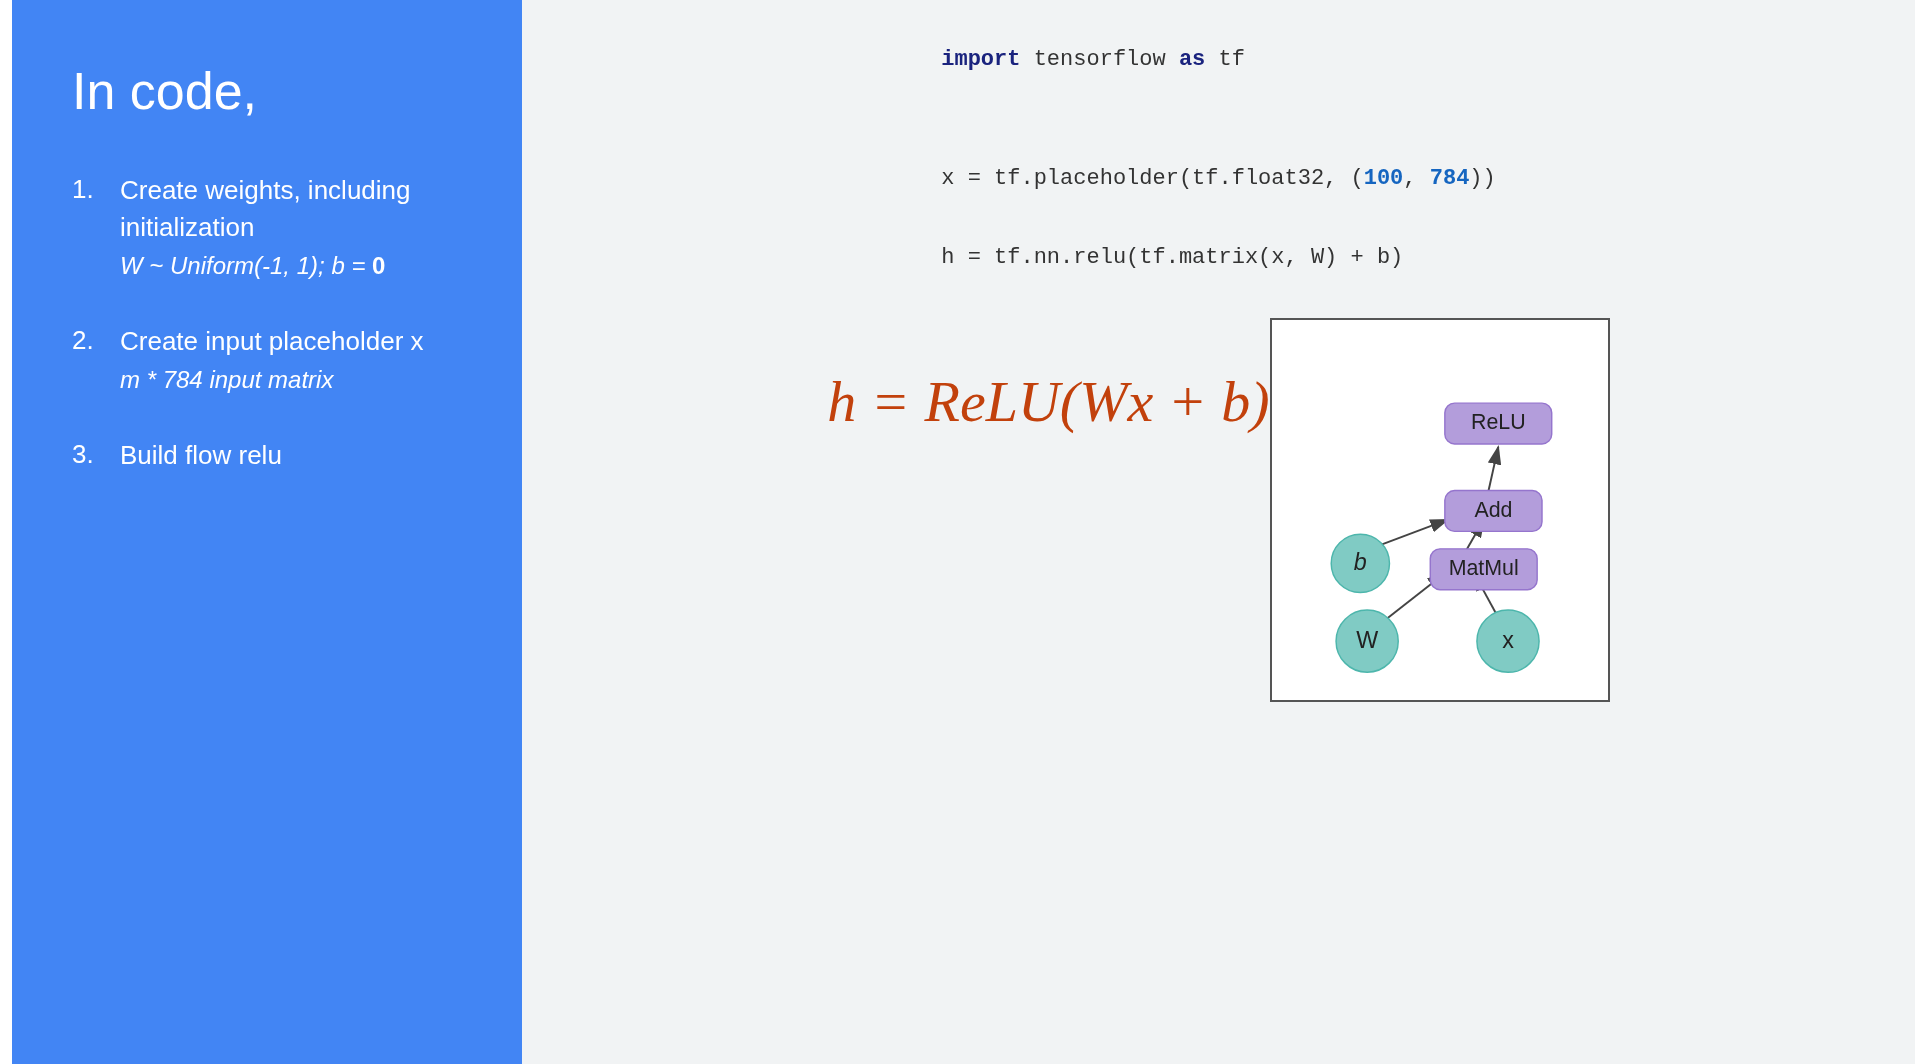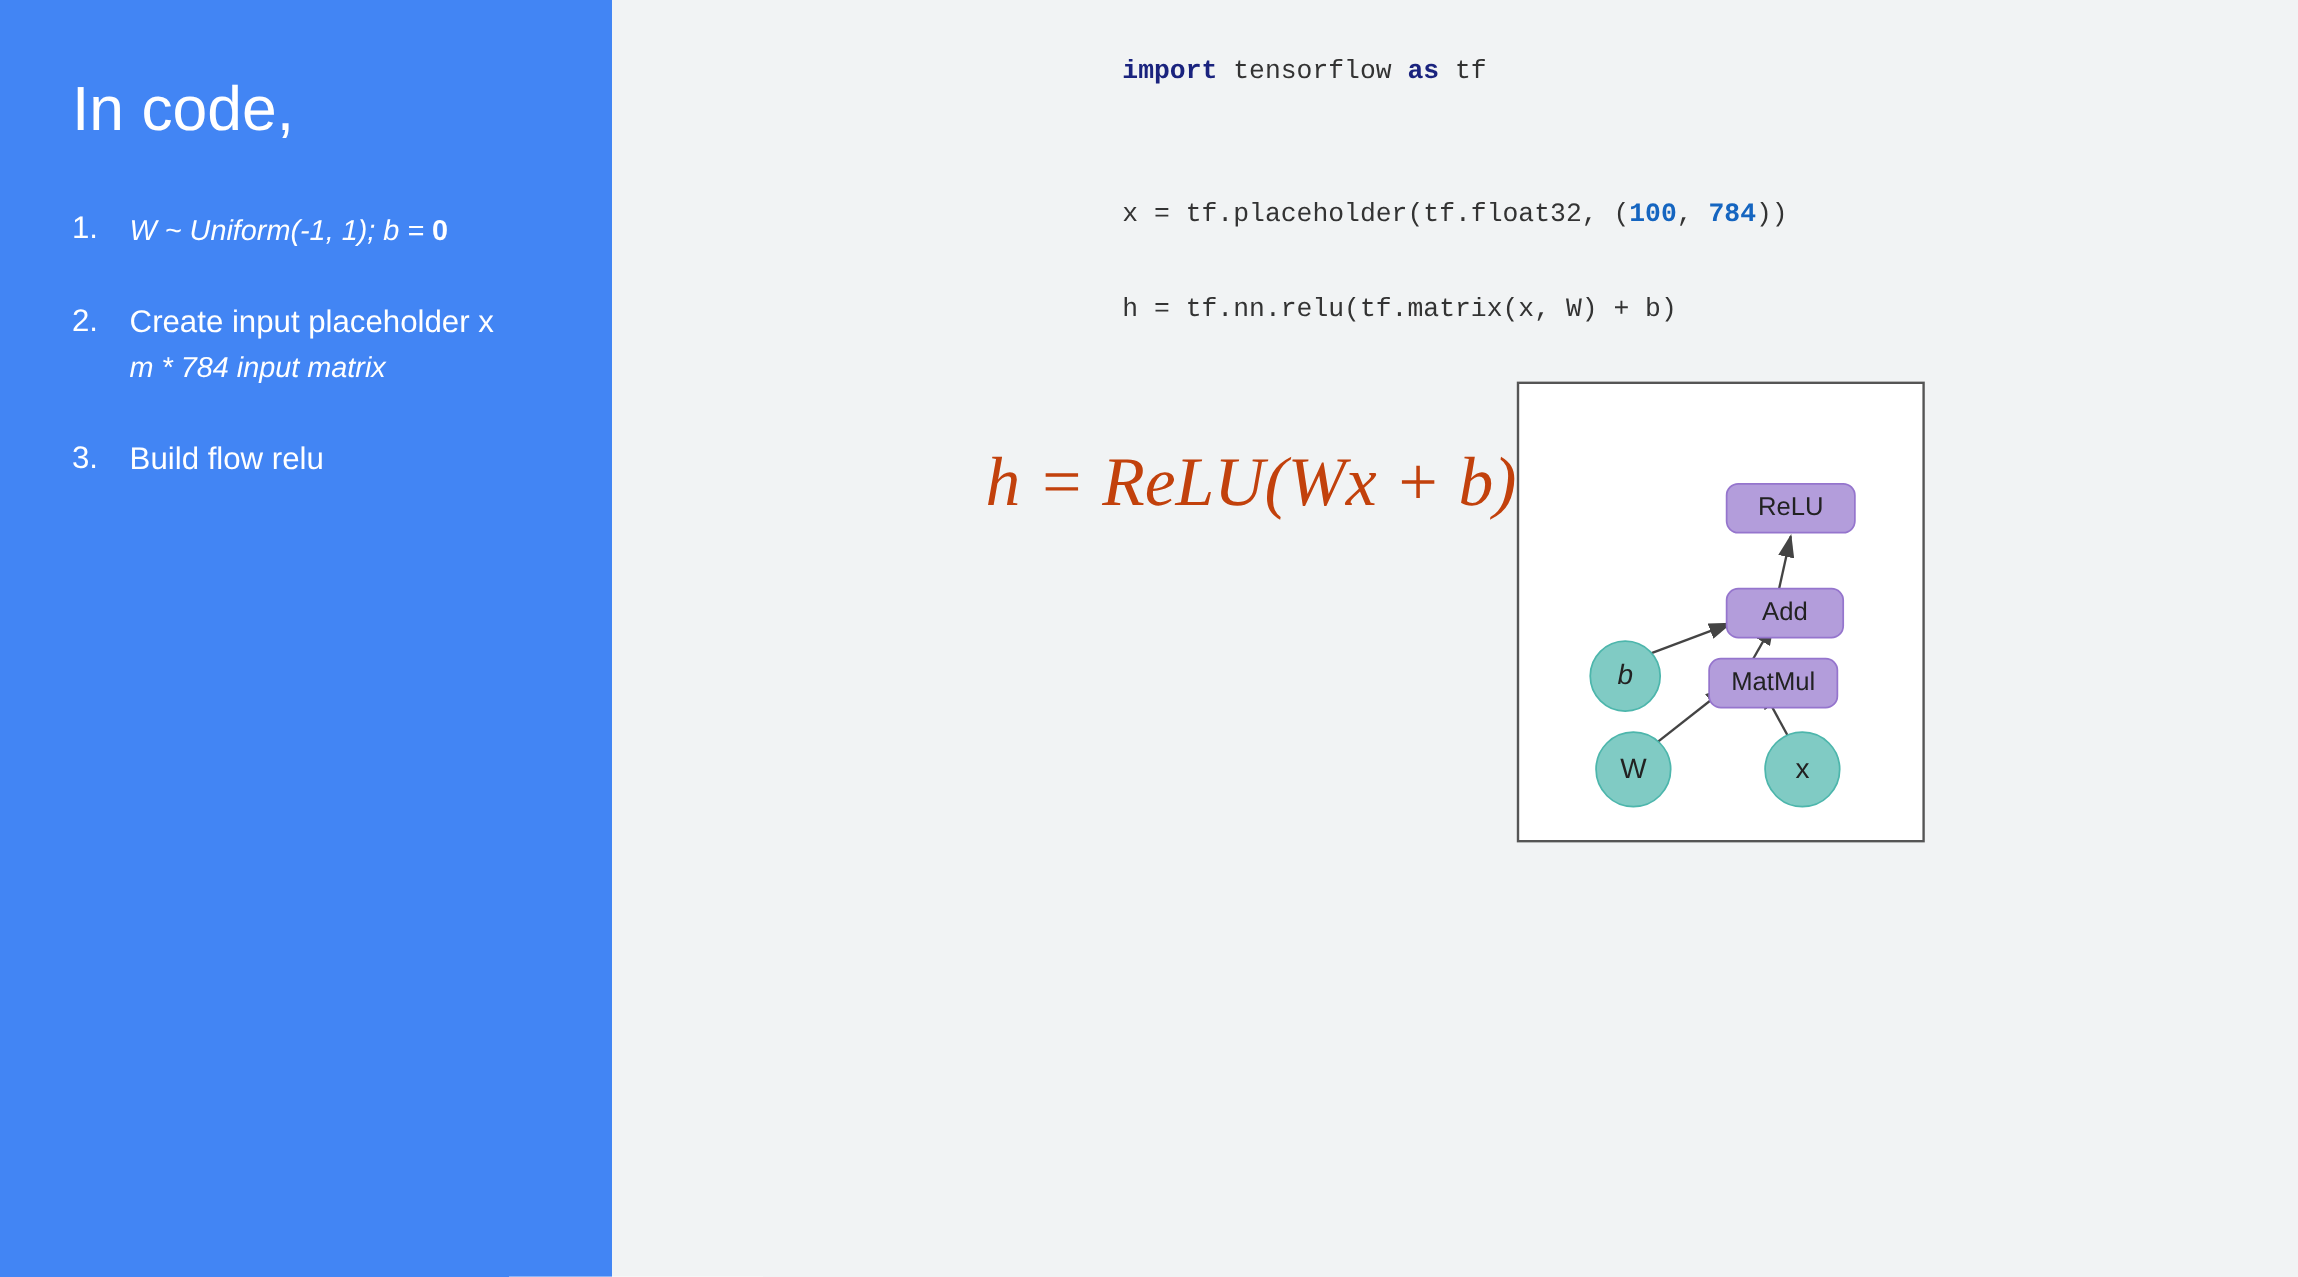--- a/index.html
+++ b/index.html
@@ -13,20 +13,21 @@
 
     
     .left-panel {
       width: 510px;
       min-width: 510px;
       background: #4285f4;
       color: white;
       padding: 60px 50px 40px 60px;
       display: flex;
       flex-direction: column;
+      margin-left: 12px;
     }
     .slide-title {
       font-size: 52px;
       font-weight: 400;
       margin-bottom: 50px;
       line-height: 1.2;
     }
     .list-items {
       list-style: none;
       display: flex;
@@ -132,20 +133,21 @@
   </style>
 </head>
 <body>
 
 <div class="left-panel">
   <h1 class="slide-title">In code,</h1>
   <ol class="list-items">
     <li class="list-item">
       <span class="list-number">1.</span>
       <div class="list-content">
+        <div>Create weights, including initialization</div>
         <div class="list-sub">W ~ <em>Uniform</em>(-1, 1); b = <span class="bold-text">0</span></div>
       </div>
     </li>
     <li class="list-item">
       <span class="list-number">2.</span>
       <div class="list-content">
         <div>Create input placeholder x</div>
         <div class="list-sub"><em>m</em> * 784 input matrix</div>
       </div>
     </li>

